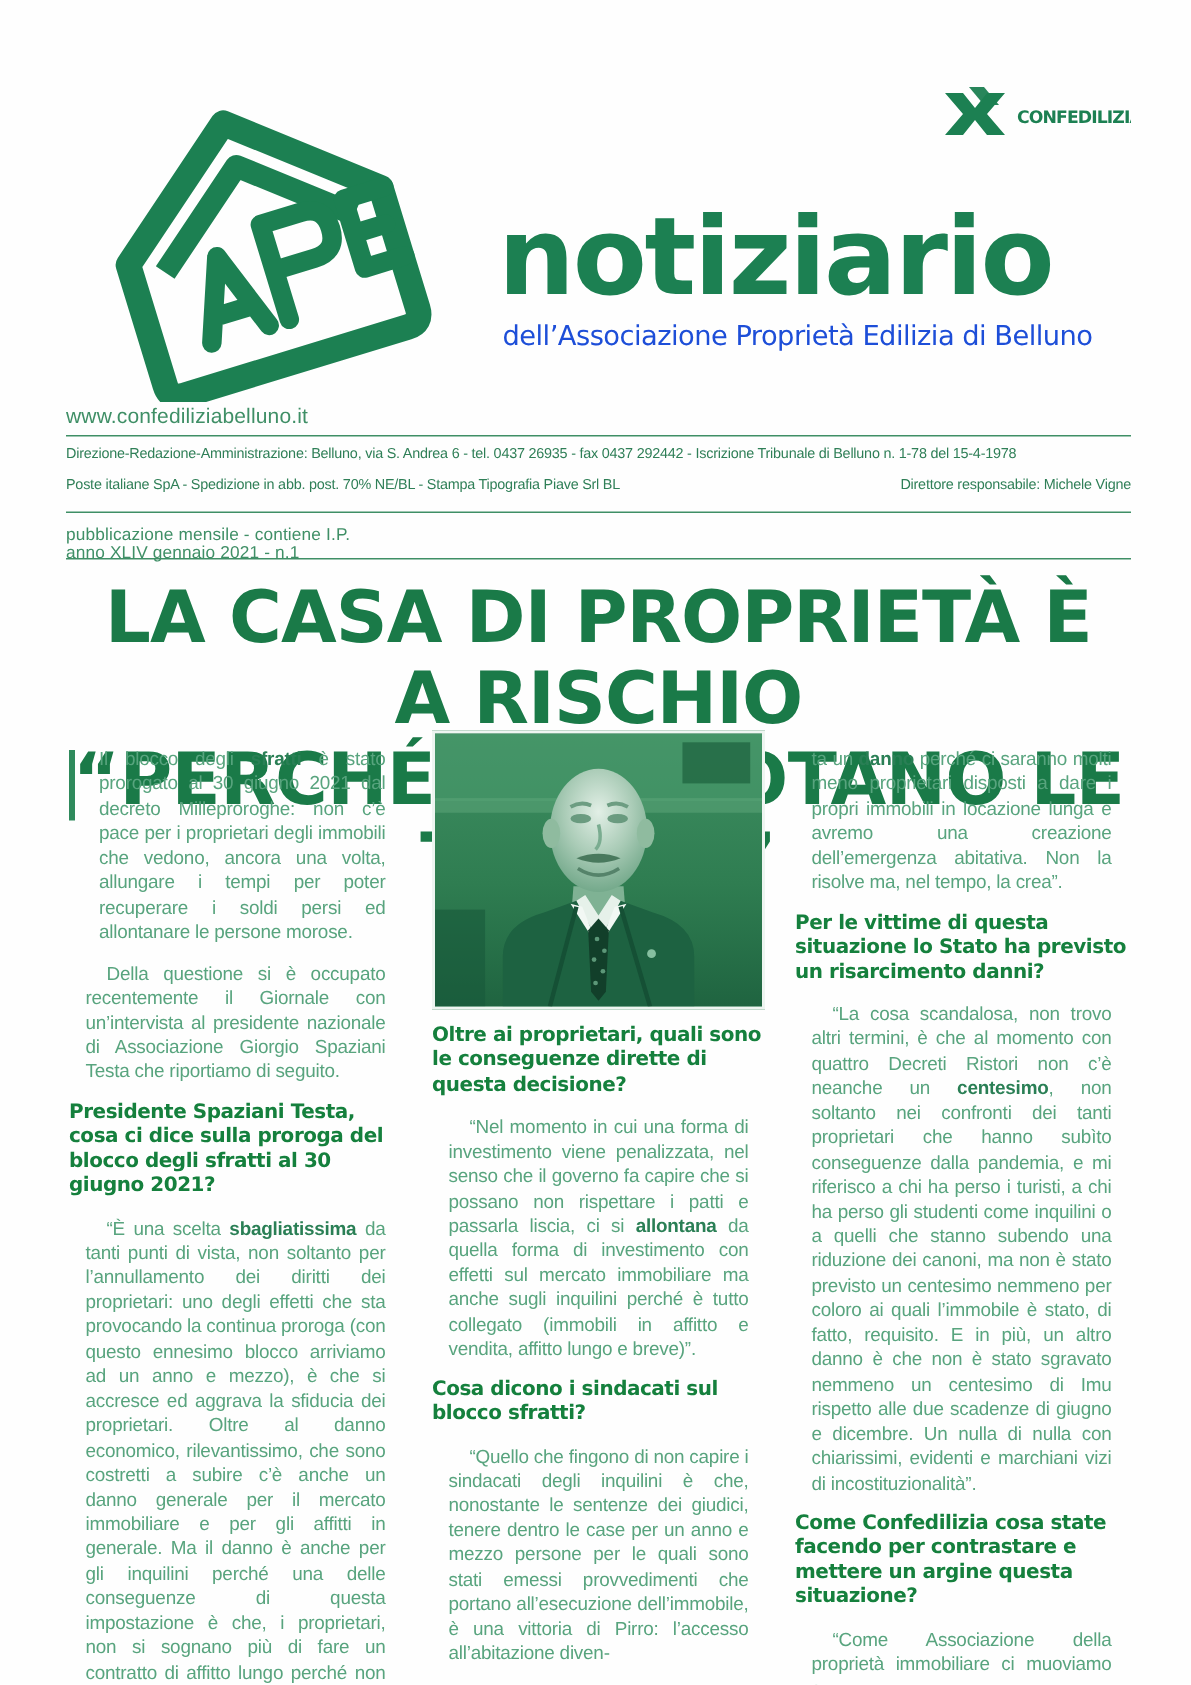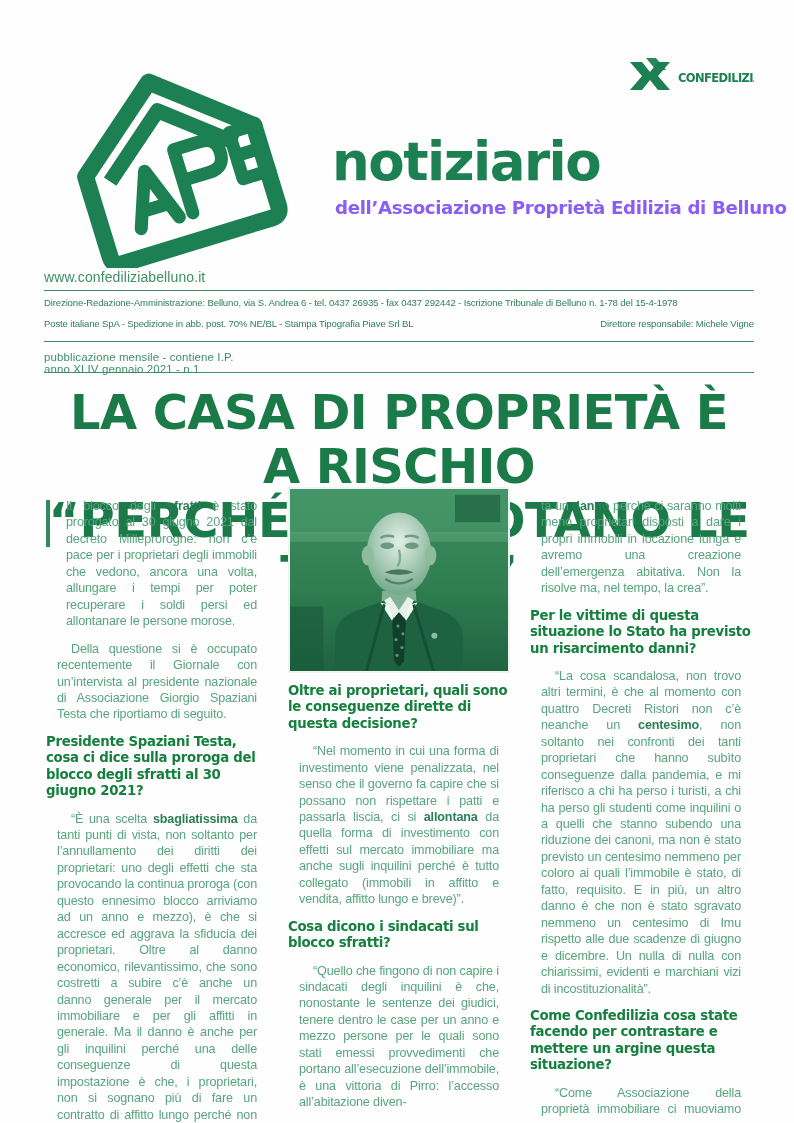--- a/index.html
+++ b/index.html
@@ -52,33 +52,33 @@
 
   .title-block {
     position: absolute;
     left: 288px;
     top: 100px;
     width: 422px;
   }
   .masthead-title {
     font-family: "DejaVu Sans", sans-serif;
     font-weight: bold;
-    font-size: 53px;
+    font-size: 72px;
     line-height: 0.92;
     letter-spacing: -1.5px;
     color: #1c8052;
     margin: 0;
     white-space: nowrap;
   }
   .masthead-subtitle {
     font-family: "DejaVu Sans", sans-serif;
-    font-weight: bold;
+    font-weight: normal;
     font-size: 18.2px;
     letter-spacing: -0.35px;
-    color: #8b5cf6;
+    color: #1d4ed8;
     margin: 10px 0 0 3px;
     white-space: nowrap;
   }
 
   .website-url {
     position: absolute;
     left: 44px;
     top: 269px;
     font-family: "Liberation Sans", sans-serif;
     font-size: 14px;

